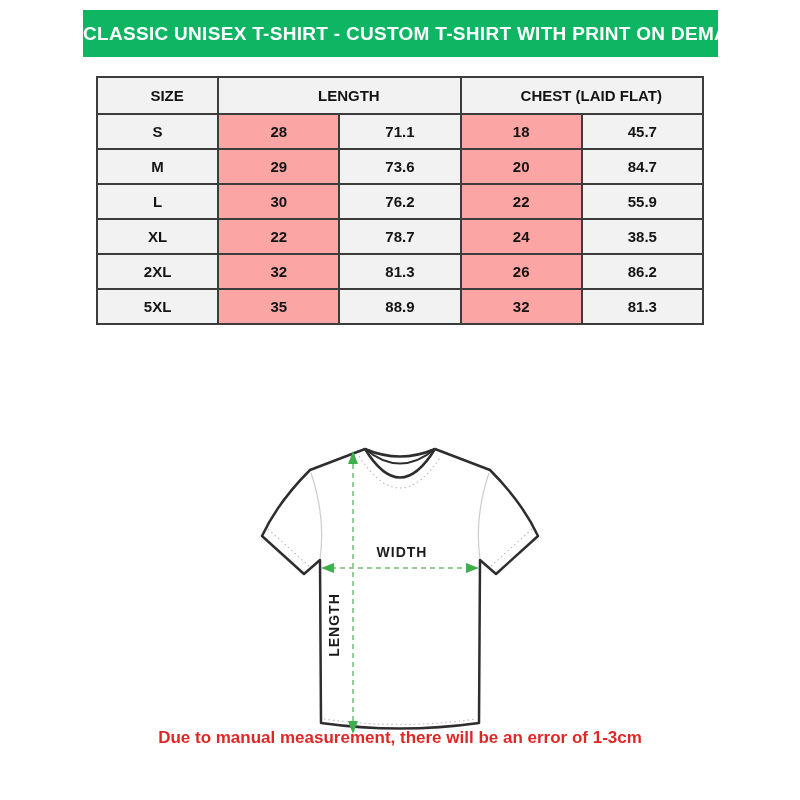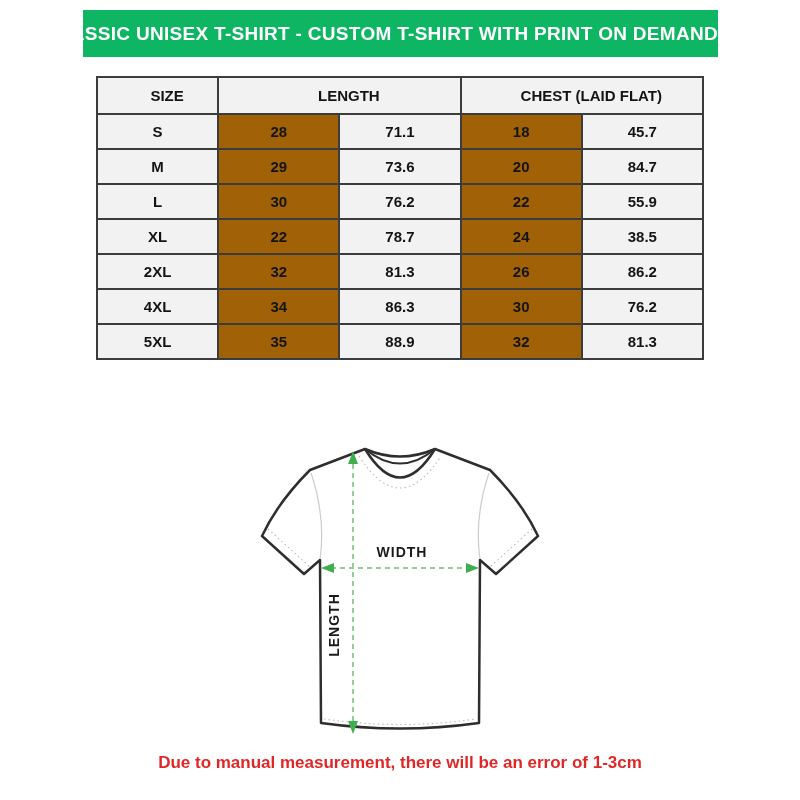--- a/index.html
+++ b/index.html
@@ -3,42 +3,42 @@
 <meta charset="utf-8">
 <style>
   html,body{margin:0;padding:0;}
   #canvas{
     position:relative;width:800px;height:800px;background:#ffffff;
     font-family:"Liberation Sans",sans-serif;overflow:hidden;
   }
   
   .banner{
     position:absolute;left:83px;top:10px;width:635px;height:47px;
-    background:#0eb563;display:flex;align-items:center;justify-content:flex-end;
+    background:#0eb563;display:flex;align-items:center;justify-content:flex-start;
   }
   .banner-title{
     color:#ffffff;font-weight:bold;font-size:19px;letter-spacing:.3px;white-space:nowrap;
   }
   
   .chart-wrap{position:absolute;left:96px;top:76px;width:608px;}
   table.size-chart{
     border-collapse:collapse;table-layout:fixed;width:608px;
   }
   table.size-chart th, table.size-chart td{
     border:2px solid #3c3c3c;text-align:center;vertical-align:middle;
     font-size:15px;color:#141414;padding:0;
   }
   table.size-chart th{height:35px;background:#f2f2f2;font-weight:bold;padding-left:19px;}
-  table.size-chart td{height:33px;background:#a16207;font-weight:bold;}
+  table.size-chart td{height:33px;background:#fca5a5;font-weight:bold;}
   table.size-chart td.shade{background:#f2f2f2;}
   
   .diagram{position:absolute;left:240px;top:440px;width:320px;height:320px;}
   
   .note{
-    position:absolute;left:0;top:753px;width:800px;text-align:center;
+    position:absolute;left:0;top:728px;width:800px;text-align:center;
     font-weight:bold;font-size:17px;color:#e02727;
   }
 </style>
 </head>
 <body>
 
 <div id="canvas">
 
   <div class="banner">
     <span class="banner-title">CLASSIC UNISEX T-SHIRT - CUSTOM T-SHIRT WITH PRINT ON DEMAND</span>
@@ -83,27 +83,20 @@
             <td class="shade">38.5</td>
           </tr>
           <tr>
             <td class="shade">2XL</td>
             <td>32</td>
             <td class="shade">81.3</td>
             <td>26</td>
             <td class="shade">86.2</td>
           </tr>
           <tr>
-            <td class="shade">4XL</td>
-            <td>34</td>
-            <td class="shade">86.3</td>
-            <td>30</td>
-            <td class="shade">76.2</td>
-          </tr>
-          <tr>
             <td class="shade">5XL</td>
             <td>35</td>
             <td class="shade">88.9</td>
             <td>32</td>
             <td class="shade">81.3</td>
           </tr>
         </tbody>
     </table>
   </div>
 

